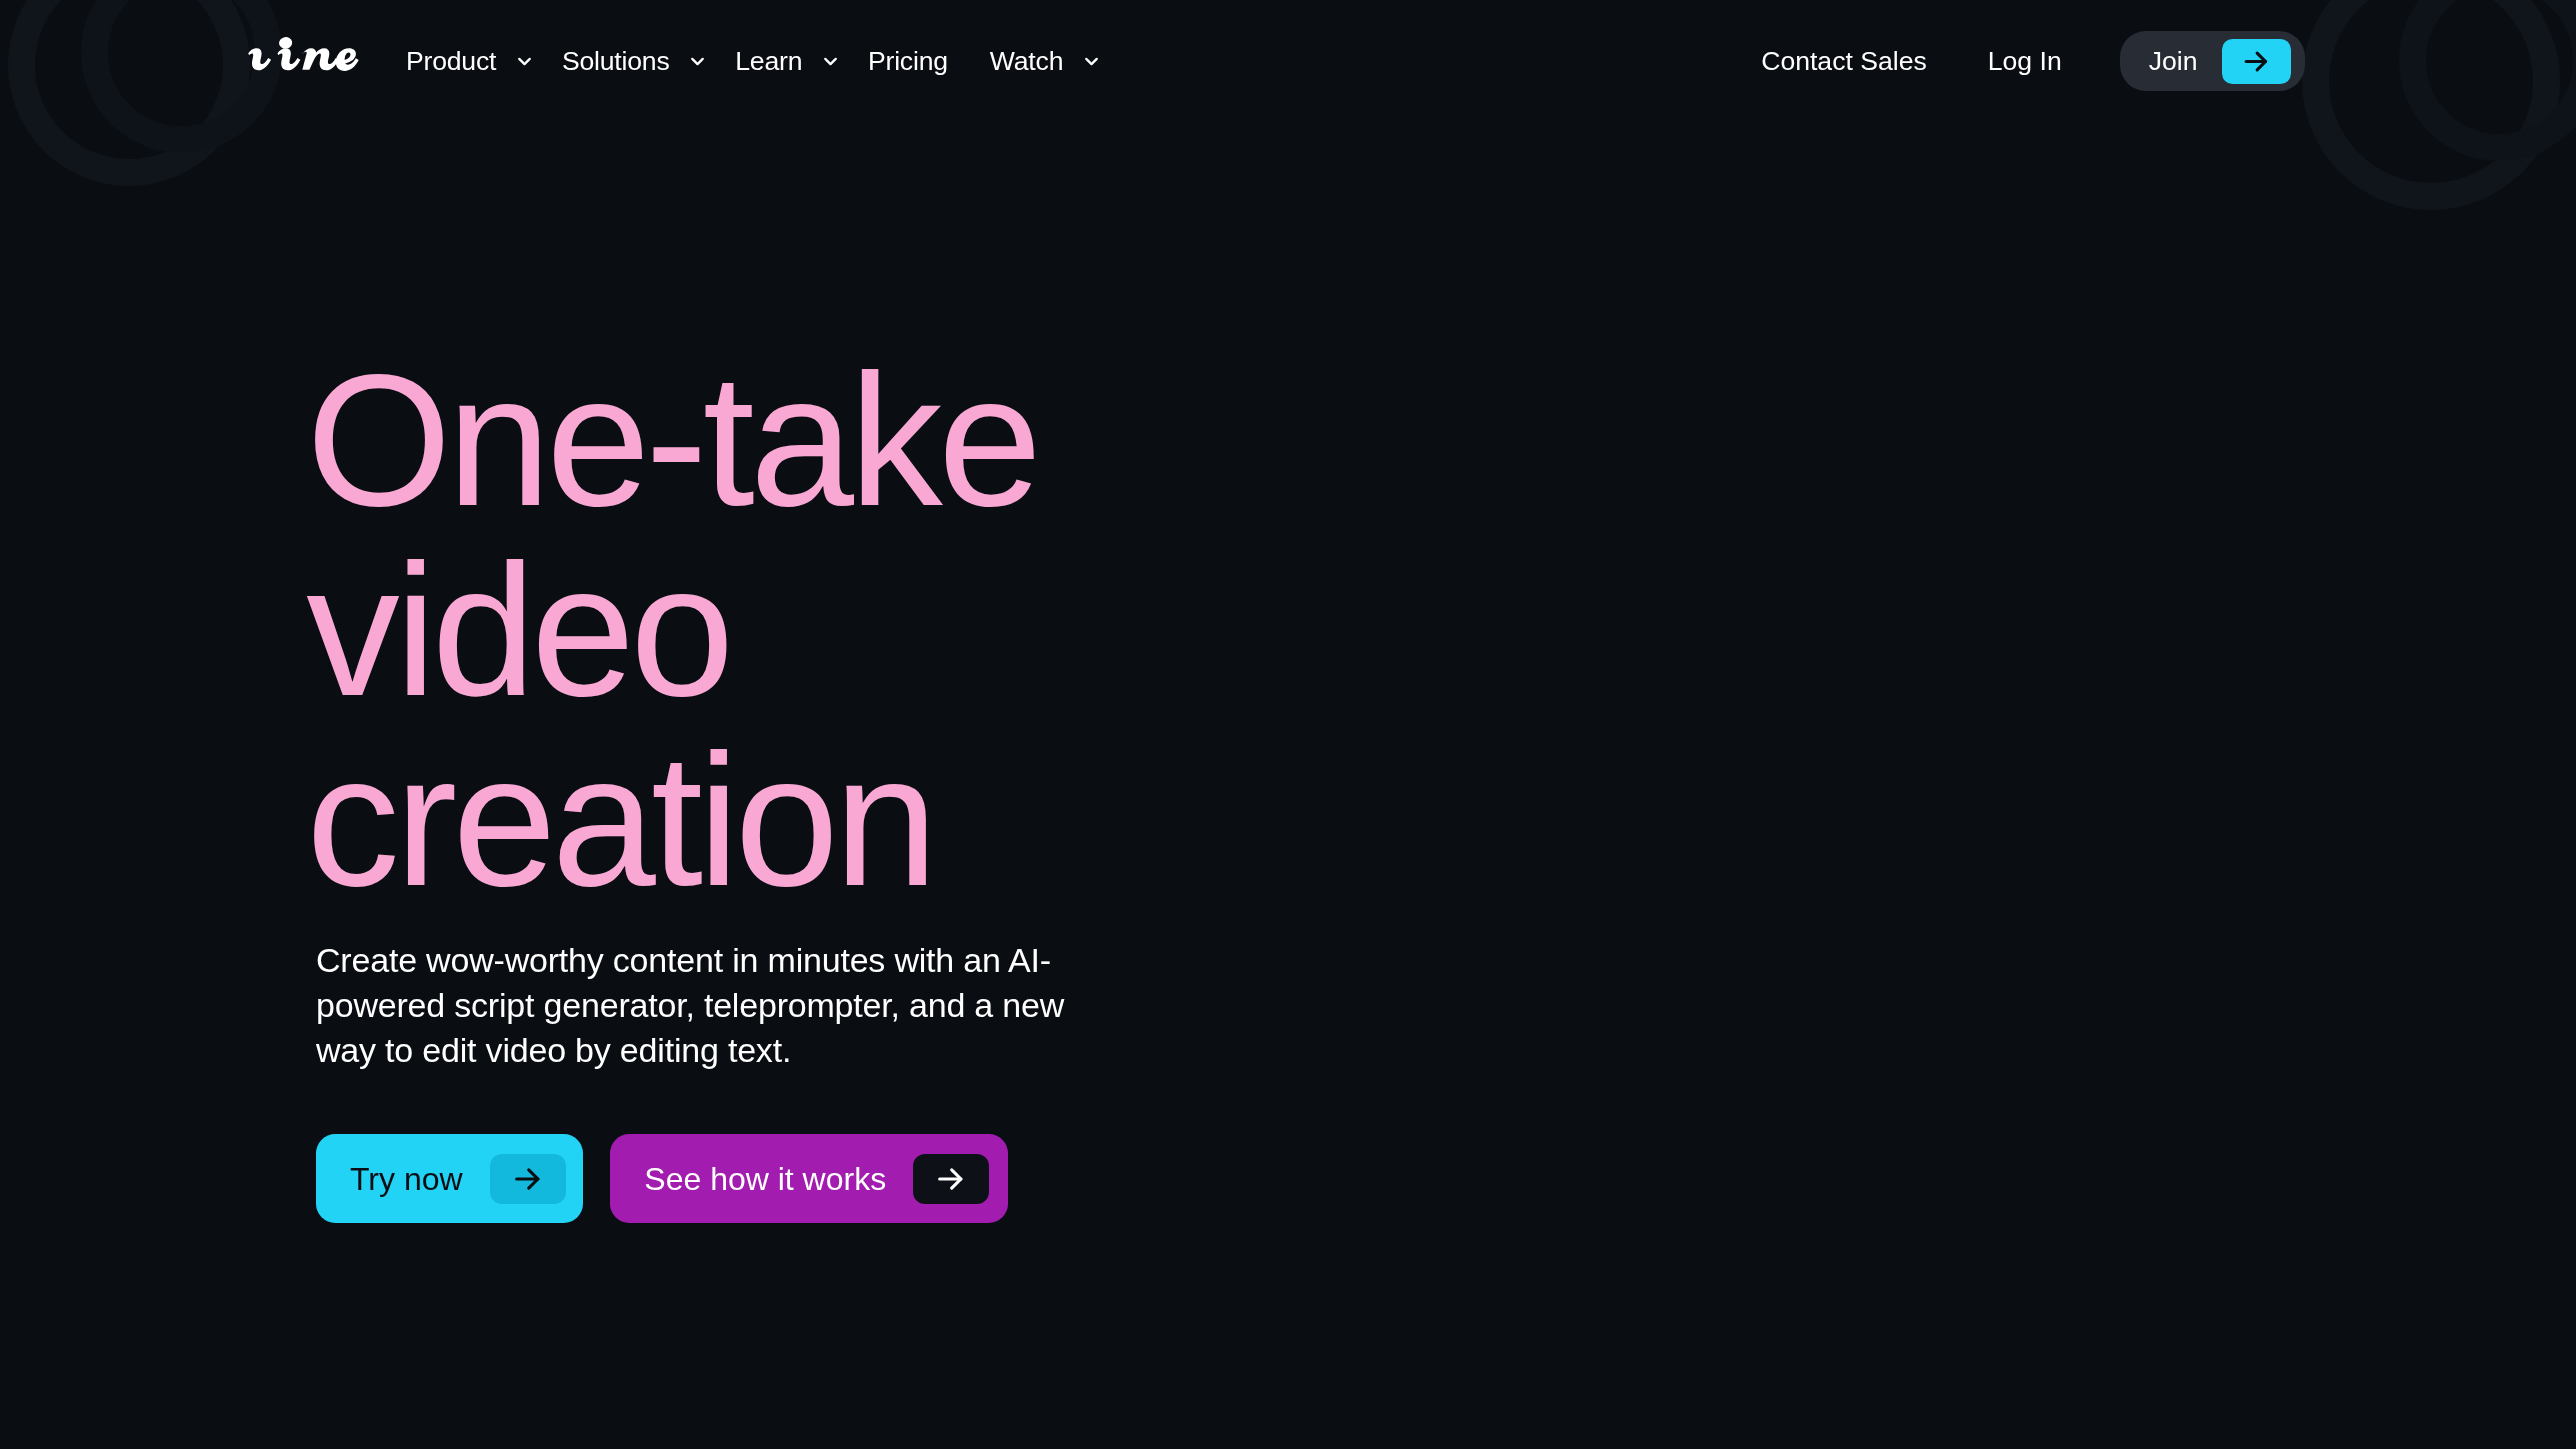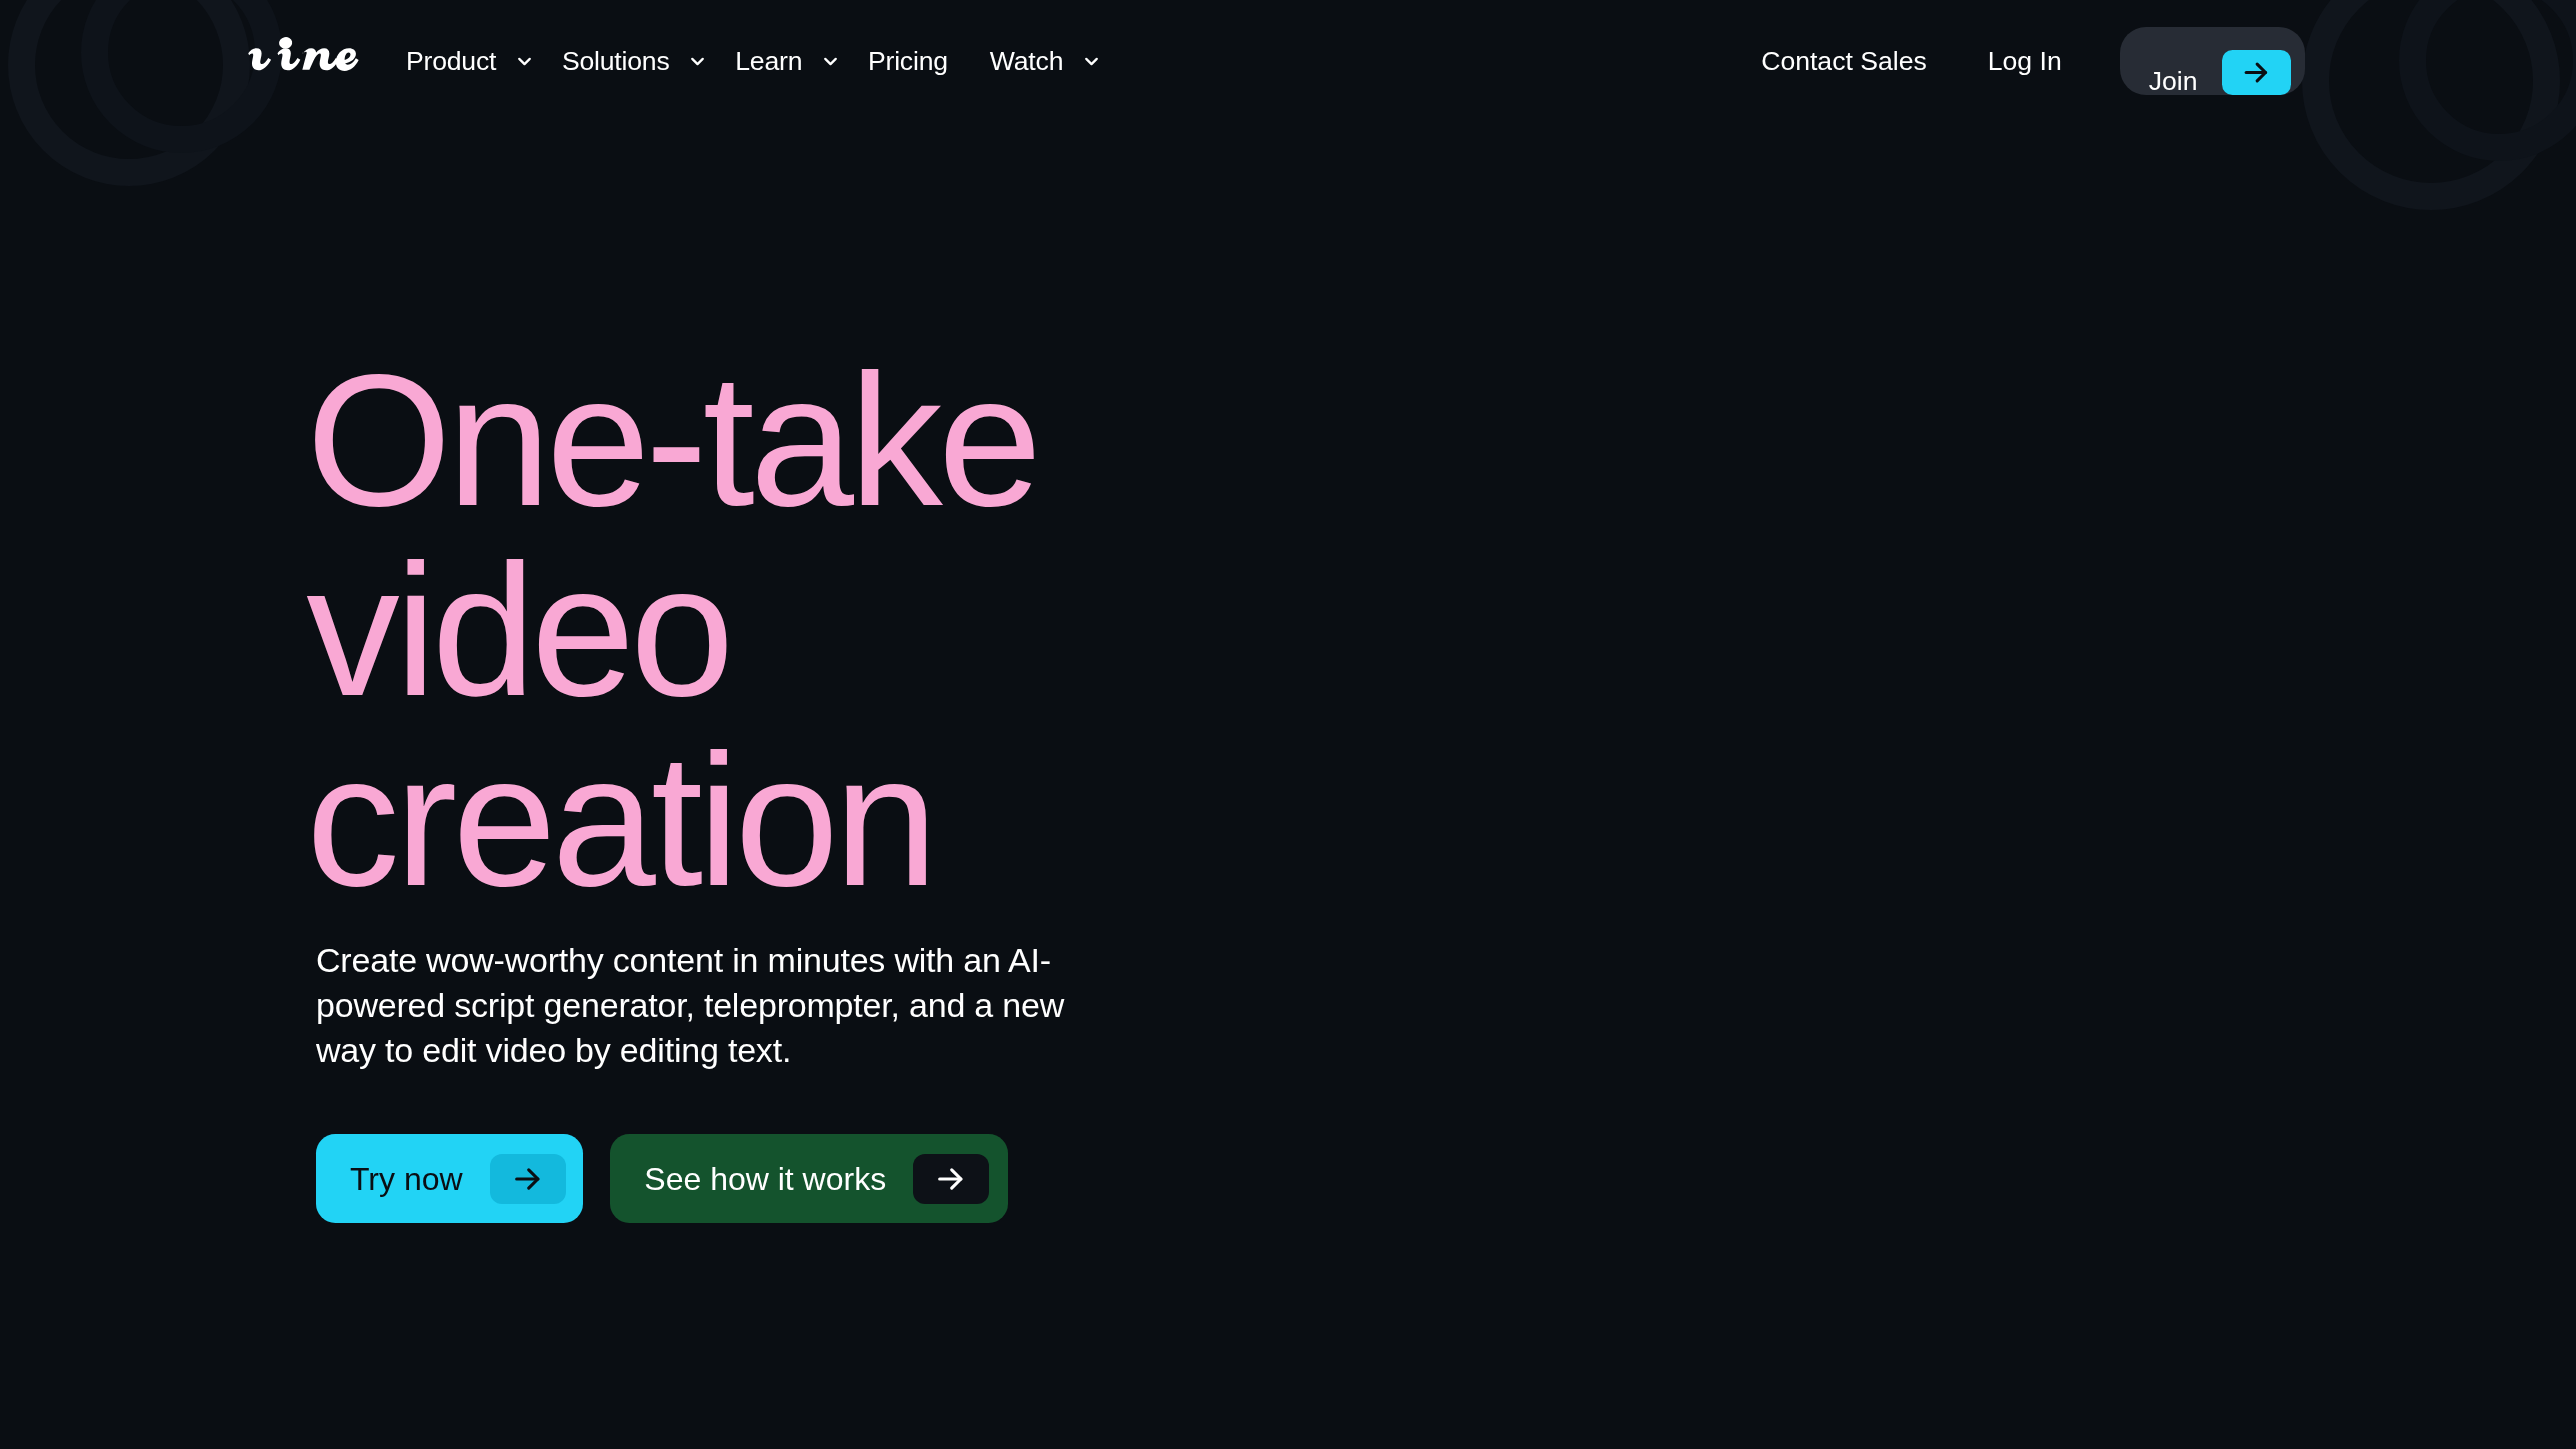--- a/index.html
+++ b/index.html
@@ -117,24 +117,24 @@
     color: #ffffff;
     white-space: nowrap;
     cursor: pointer;
     line-height: 1;
   }
   .contact-sales { margin-right: 29px; }
   .log-in { margin-right: 26px; }
 
   .join-wrap {
     display: flex;
-    align-items: flex-end;
+    align-items: center;
     background: #272c35;
     border-radius: 26px;
-    height: 68px;
+    height: 60px;
     padding: 0 14.5px 0 29px;
     margin-right: 274px;
     cursor: pointer;
   }
   .join-label {
     font-size: 26.6px;
     color: #ffffff;
     margin-right: 24px;
     line-height: 1;
   }
@@ -204,21 +204,21 @@
     width: 76px;
     height: 50px;
     border-radius: 12px;
     background: #13b9dd;
     display: flex;
     align-items: center;
     justify-content: center;
   }
 
   .btn-secondary {
-    background: #14532d;
+    background: #a21caf;
     padding: 0 19.3px 0 34px;
   }
   .btn-secondary .btn-label {
     color: #ffffff;
     font-size: 32px;
     margin-right: 27px;
     line-height: 1;
   }
   .btn-secondary .arrow-box {
     width: 76px;

